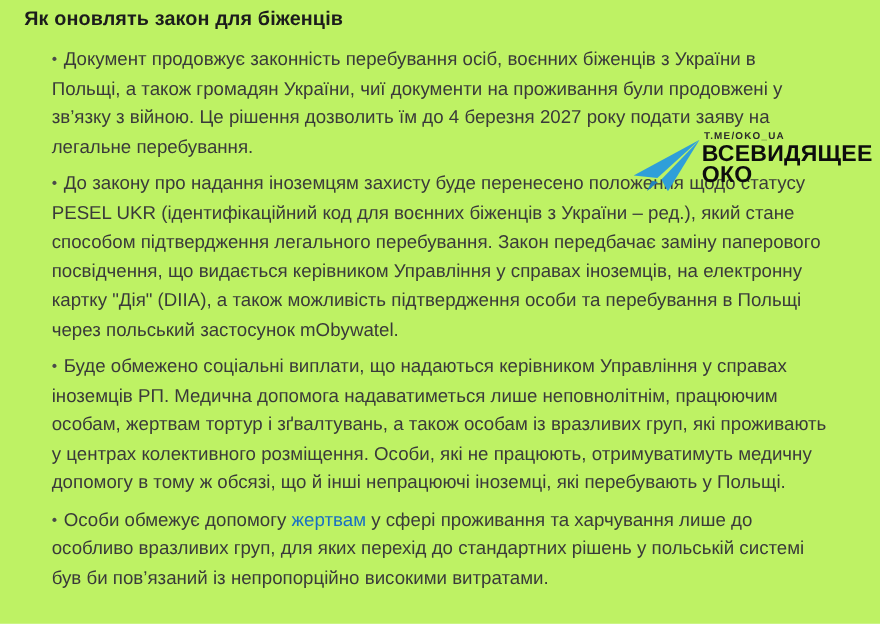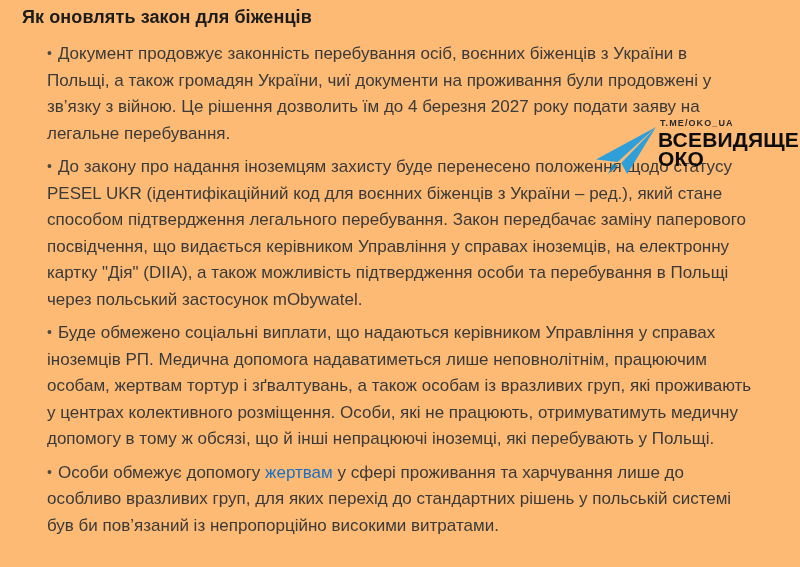--- a/index.html
+++ b/index.html
@@ -5,21 +5,21 @@
   * { box-sizing: border-box; }
   html, body { margin: 0; padding: 0; }
   body {
     background: #ffffff;
     font-family: "Liberation Sans", "DejaVu Sans", sans-serif;
   }
   .page {
     position: relative;
     width: 800px;
     height: 567px;
-    background: #fdba74;
+    background: #bef264;
     overflow: hidden;
   }
   .article-title {
     margin: 0;
     padding: 7px 0 0 22px;
     font-size: 18px;
     font-weight: bold;
     color: #1c1c1c;
     letter-spacing: 0.1px;
     margin-bottom: 13px;
@@ -44,21 +44,21 @@
   }
   .refugees-link {
     color: #1a6fc4;
     text-decoration: none;
     cursor: pointer;
   }
   
   .watermark {
     position: absolute;
     top: 118px;
-    left: 596px;
+    left: 576px;
     width: 204px;
     height: 62px;
     pointer-events: none;
   }
   .plane {
     position: absolute;
     left: 0;
     top: 9px;
   }
   .wm-handle {

